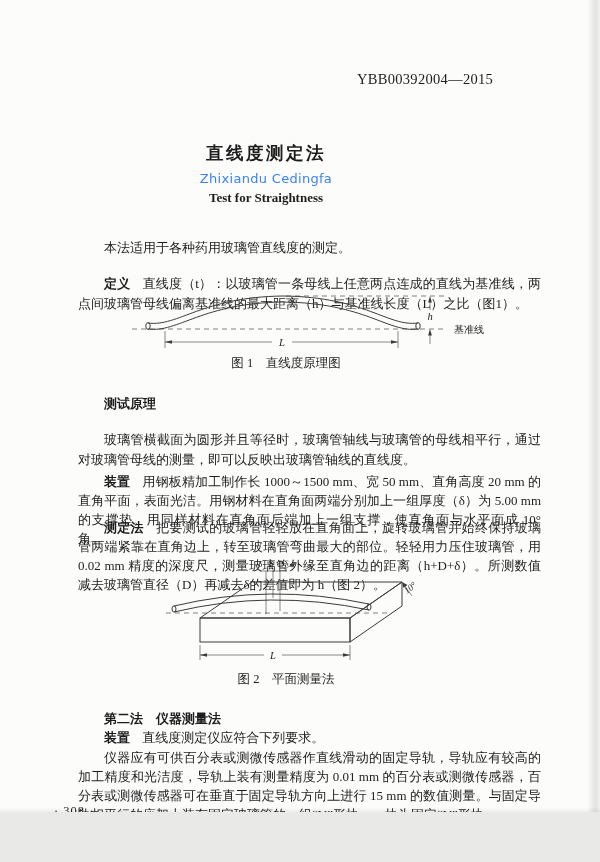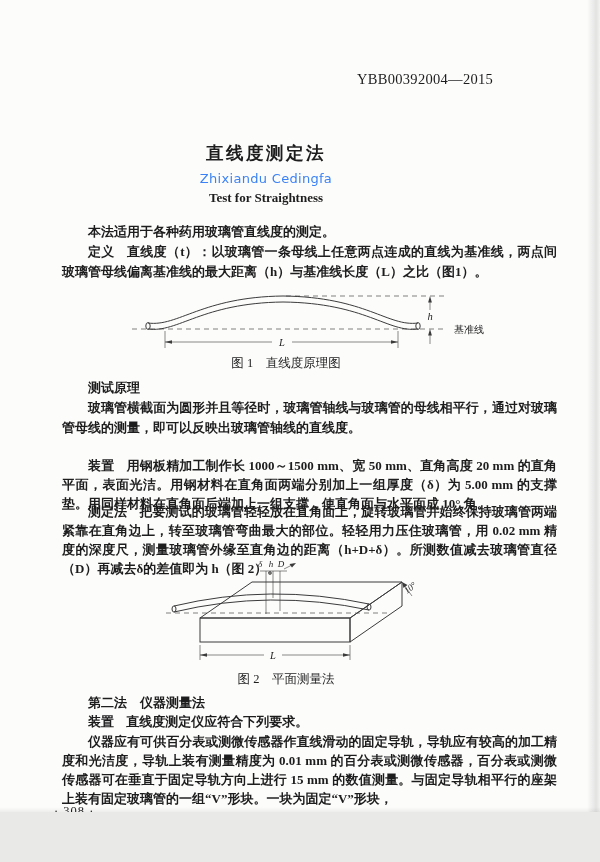--- a/index.html
+++ b/index.html
@@ -33,21 +33,21 @@
   }
   .title-en {
     position:absolute; top:190px; left:0; width:532px; text-align:center;
     font-size:13px; font-weight:bold;
   }
   .blk {
     position:absolute; left:62px; width:495px;
     font-size:13px; line-height:20px; text-align:justify;
   }
   .blk.lh19 { line-height:19px; }
-  .blk p { margin:0; text-indent:2em;font-weight:bold; }
+  .blk p { margin:16px; text-indent:2em; }
   .heading { font-weight:bold; }
   b.lead { margin-right:0.95em; }
   .caption {
     position:absolute; left:0; width:572px; text-align:center;
     font-size:12.5px; white-space:pre;
   }
   .fig { position:absolute; }
   .fig .ln   { fill:none; stroke:#3b3b3b; stroke-width:1; }
   .fig .thin { fill:none; stroke:#3b3b3b; stroke-width:0.6; }
   .fig .dash { fill:none; stroke:#4a4a4a; stroke-width:0.7; stroke-dasharray:5,4; }

